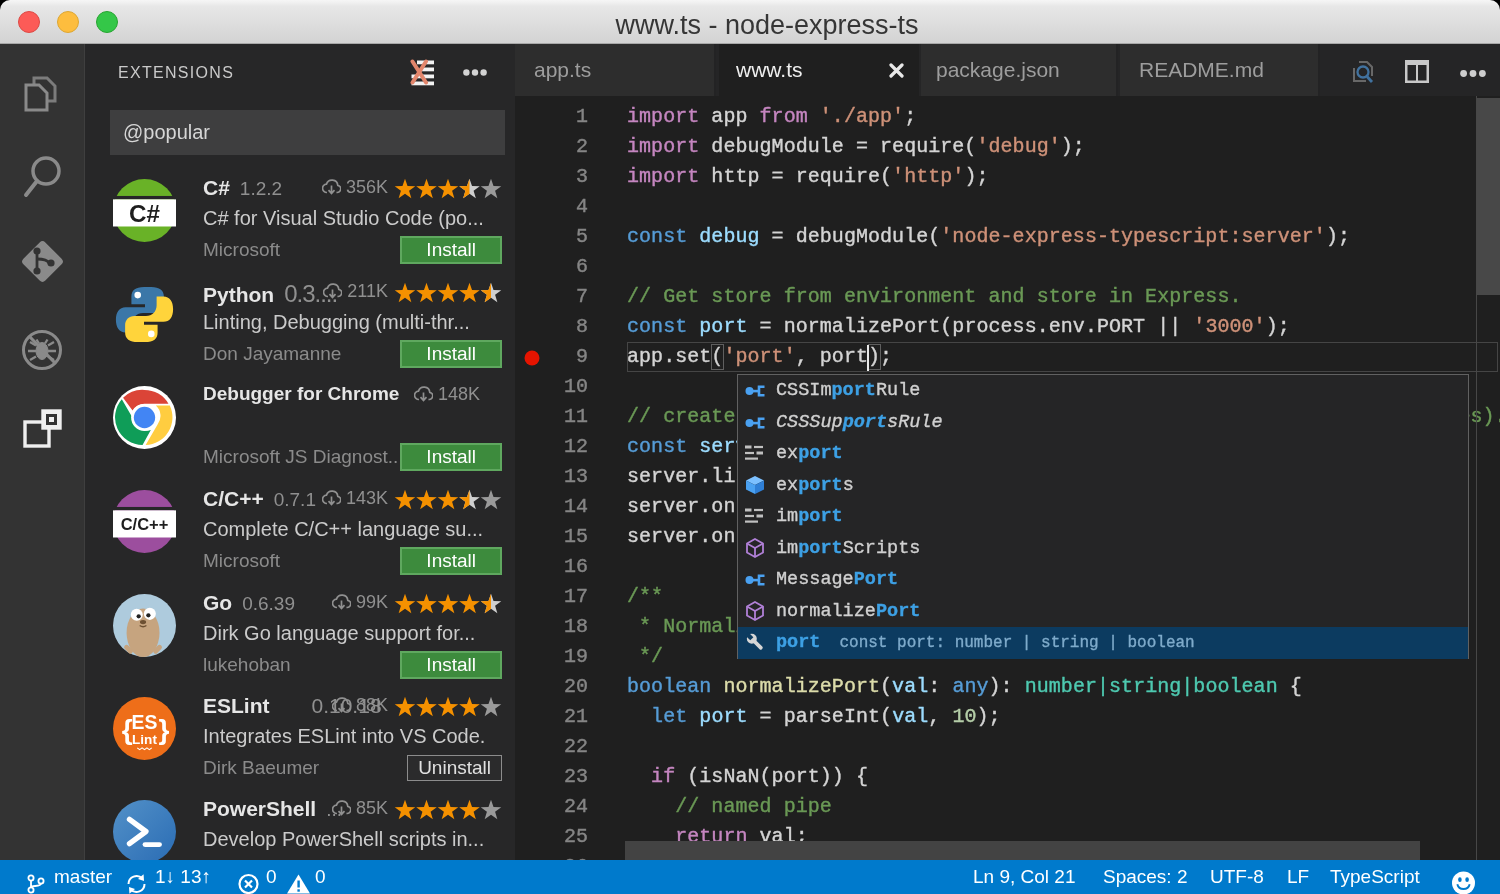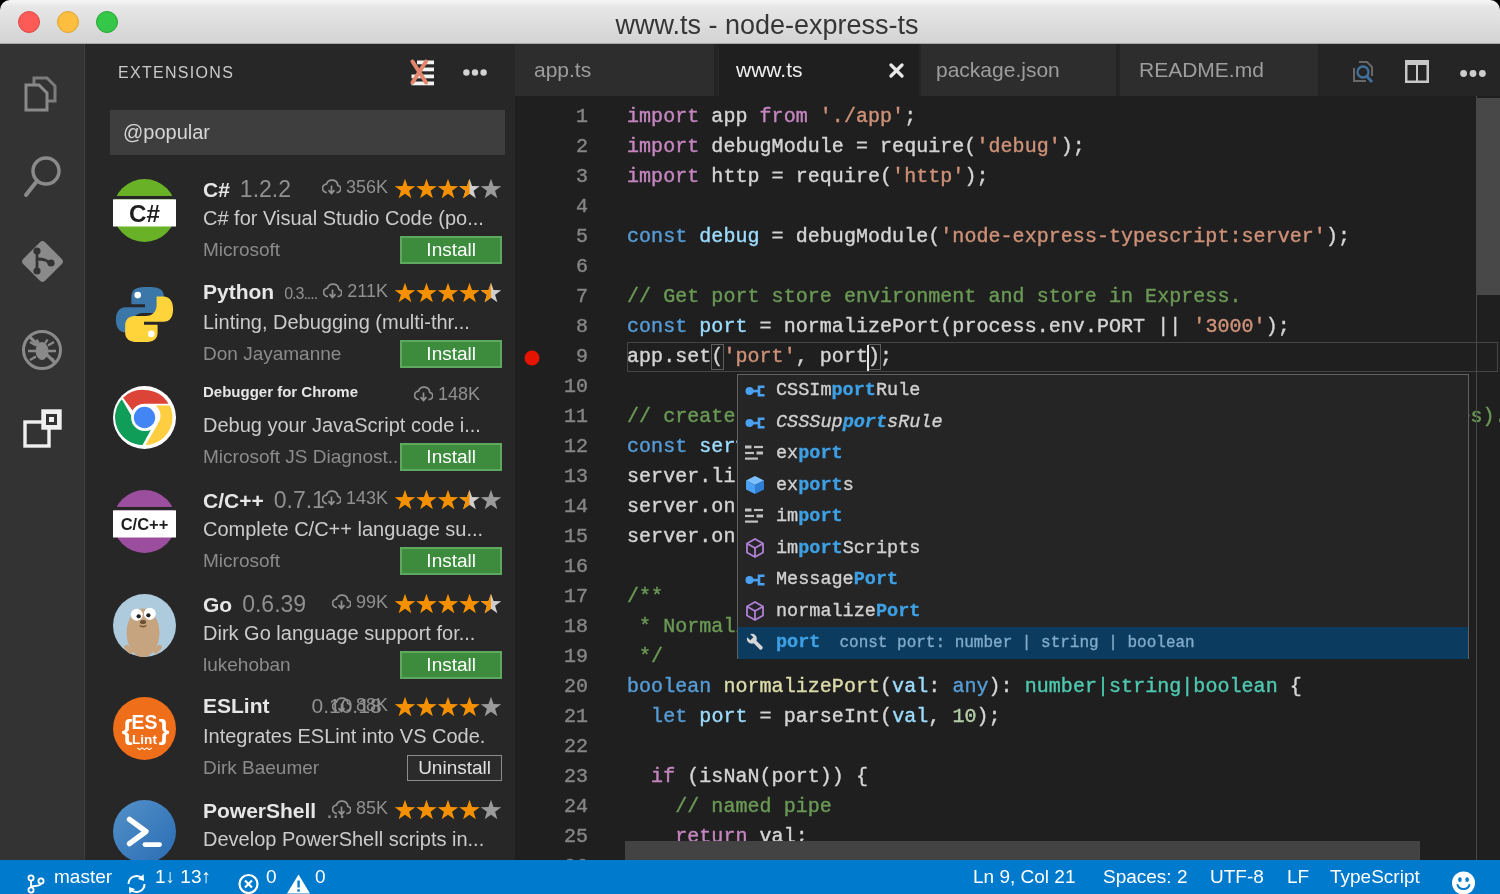--- a/index.html
+++ b/index.html
@@ -23,21 +23,21 @@
 
 .sidebar { position:absolute; left:85px; top:44px; width:430px; height:816px;
   background:#272728; overflow:hidden; }
 .sbtitle { position:absolute; left:33px; top:20px; font-size:16px; letter-spacing:1.3px;
   color:#cacaca; }
 .searchbox { position:absolute; left:25px; top:66px; width:395px; height:45px;
   background:#3e3e3f; color:#d6d6d6; font-size:20px; line-height:45px; padding-left:13px; }
 .extrow { position:absolute; left:0; width:430px; height:104px; }
 .exticon { position:absolute; left:28px; top:16px; width:63px; height:63px; }
 .extname { position:absolute; left:118px; top:13px; font-size:21px; font-weight:bold; color:#e6e6e6; white-space:nowrap; }
-.extver { font-size:23px; font-weight:normal; color:#909090; margin-left:10px; }
+.extver { font-size:19px; font-weight:normal; color:#909090; margin-left:10px; }
 .extdl { position:absolute; top:14px; font-size:18px; color:#909090; white-space:nowrap; }
 .extstars { position:absolute; top:15px; }
 .extdesc { position:absolute; left:118px; top:44px; font-size:20px; color:#cbcbcb; white-space:nowrap; }
 .extpub { position:absolute; left:118px; top:76px; font-size:19px; color:#8b8b8b; }
 .btn-install { position:absolute; top:73px; right:13px; height:28px; padding:0 24px;
   background:#3d8b3d; border:2px solid #5fa85f; color:#fff; font-size:19px; line-height:24px; }
 .btn-uninstall { position:absolute; top:74px; right:13px; height:26px; padding:0 10px;
   background:#2b2b2c; border:1px solid #8c8c8c; color:#e0e0e0; font-size:19px; line-height:24px; }
 
 .editor { position:absolute; left:515px; top:44px; width:985px; height:632px; background:#1f1f1f; }
@@ -180,21 +180,21 @@
       <div class="extpub">Microsoft</div>
       <div class="btn-install">Install</div>
     </div>
     <div class="extrow" style="top:223px;">
       <svg class="exticon" viewBox="0 0 65 65">
         <path fill="#3b77a8" d="M32,4 c-9,0 -13,3.5 -13,10 v8 h14 v3 H13 c-6.5,0 -10,5 -10,13 c0,8 3.5,13 10,13 h7 v-9 c0-6.5 4.5-11 11-11 h12 c5.5,0 9.5-4 9.5-9.5 v-7.5 c0-6.5 -4.5-10 -13-10 z"></path>
         <circle cx="25.5" cy="12.5" r="3.4" fill="#fff"></circle>
         <path fill="#ffd43b" d="M33,61 c9,0 13,-3.5 13,-10 v-8 H32 v-3 h20 c6.5,0 10,-5 10,-13 c0,-8 -3.5,-13 -10,-13 h-7 v9 c0,6.5 -4.5,11 -11,11 H22 c-5.5,0 -9.5,4 -9.5,9.5 v7.5 c0,6.5 4.5,10 13,10 z"></path>
         <circle cx="39.5" cy="52.5" r="3.4" fill="#fff"></circle>
       </svg>
-      <div class="extname">Python<span class="extver" style="font-size:16px; letter-spacing:-1px;">0.3....</span></div>
+      <div class="extname">Python<span class="extver" style="font-size:24px; letter-spacing:-1px;">0.3....</span></div>
       <div class="extdl" style="right:127px;"><svg style="vertical-align:-3px" width="19" height="17" viewBox="0 0 19 17">
             <g fill="none" stroke="#909090" stroke-width="1.7">
               <path d="M5,13.5 a4.2,4.2 0 0 1 -0.5,-8.4 a5.8,5.8 0 0 1 11.3,1.2 a3.6,3.6 0 0 1 -1.3,7.1"></path>
               <path d="M9.5,6.5 v7.5 M6.5,11.2 l3,3.2 3,-3.2"></path>
             </g>
           </svg> 211K</div>
       <svg class="extstars" style="right:13px;" width="108" height="23" viewBox="0 0 108 23">
         <use href="#star" fill="#f59100"></use>
         <use href="#star" x="21.5" fill="#f59100"></use>
         <use href="#star" x="43" fill="#f59100"></use>
@@ -210,28 +210,27 @@
     </div>
     <div class="extrow" style="top:326px;">
       <svg class="exticon" viewBox="0 0 65 65">
         <circle cx="32.5" cy="32.5" r="32.5" fill="#fff"></circle>
         <path fill="#db4437" d="M32.5,4 a28.5,28.5 0 0 1 24.7,14.3 H32.5 a14.2,14.2 0 0 0 -12.3,7.1 L10.4,12.1 A28.5,28.5 0 0 1 32.5,4 Z"></path>
         <path fill="#0f9d58" d="M9.1,13.7 L21.5,35.2 a14.2,14.2 0 0 0 17.5,10.3 L30.5,60.9 A28.5,28.5 0 0 1 9.1,13.7 Z"></path>
         <path fill="#ffcd40" d="M58.6,20.2 a28.5,28.5 0 0 1 -24.9,40.7 l12.3,-21.3 a14.2,14.2 0 0 0 -1.8,-19.4 z"></path>
         <circle cx="32.5" cy="32.5" r="13.8" fill="#fff"></circle>
         <circle cx="32.5" cy="32.5" r="11" fill="#4285f4"></circle>
       </svg>
-      <div class="extname" style="font-size:15px;">Debugger for Chrome</div>
+      <div class="extname" style="font-size:19px;">Debugger for Chrome</div>
       <div class="extdl" style="right:35px;"><svg style="vertical-align:-3px" width="19" height="17" viewBox="0 0 19 17">
             <g fill="none" stroke="#909090" stroke-width="1.7">
               <path d="M5,13.5 a4.2,4.2 0 0 1 -0.5,-8.4 a5.8,5.8 0 0 1 11.3,1.2 a3.6,3.6 0 0 1 -1.3,7.1"></path>
               <path d="M9.5,6.5 v7.5 M6.5,11.2 l3,3.2 3,-3.2"></path>
             </g>
           </svg> 148K</div>
-      <div class="extdesc">Debug your JavaScript code i...</div>
       <div class="extpub">Microsoft JS Diagnost...</div>
       <div class="btn-install">Install</div>
     </div>
     <div class="extrow" style="top:430px;">
       <svg class="exticon" viewBox="0 0 65 65">
         <circle cx="32.5" cy="32.5" r="32.5" fill="#9c4e9e"></circle>
         <rect x="0" y="17.5" width="65" height="3.5" fill="#272728"></rect>
         <rect x="0" y="21" width="65" height="28" fill="#ffffff"></rect>
         <text x="32.5" y="41.5" text-anchor="middle" font-family="Liberation Sans" font-size="17" font-weight="bold" fill="#1e1e1e">C/C++</text>
       </svg>
@@ -399,21 +398,21 @@
 26</div>
     <svg style="position:absolute; left:9px; top:306px;" width="16" height="16" viewBox="0 0 16 16">
         <circle cx="8" cy="8" r="7.5" fill="#e51400"></circle>
       </svg>
     <div class="code"><span class="m">import</span> app <span class="m">from</span> <span class="s">'./app'</span>;
 <span class="m">import</span> debugModule = require(<span class="s">'debug'</span>);
 <span class="m">import</span> http = require(<span class="s">'http'</span>);
 
 <span class="k">const</span> <span class="v">debug</span> = debugModule(<span class="s">'node-express-typescript:server'</span>);
 
-<span class="c">// Get port store environment and store in Express.</span>
+<span class="c">// Get store from environment and store in Express.</span>
 <span class="k">const</span> <span class="v">port</span> = normalizePort(process.env.PORT || <span class="s">'3000'</span>);
 app.set(<span class="s">'port'</span>, port);
 
 <span class="c">// create server and listen on provided port (on all network interfaces).</span>
 <span class="k">const</span> <span class="v">server</span> = http.createServer(app);
 server.listen(port);
 server.on(<span class="s">'error'</span>, onError);
 server.on(<span class="s">'listening'</span>, onListening);
 
 <span class="c">/**</span>

